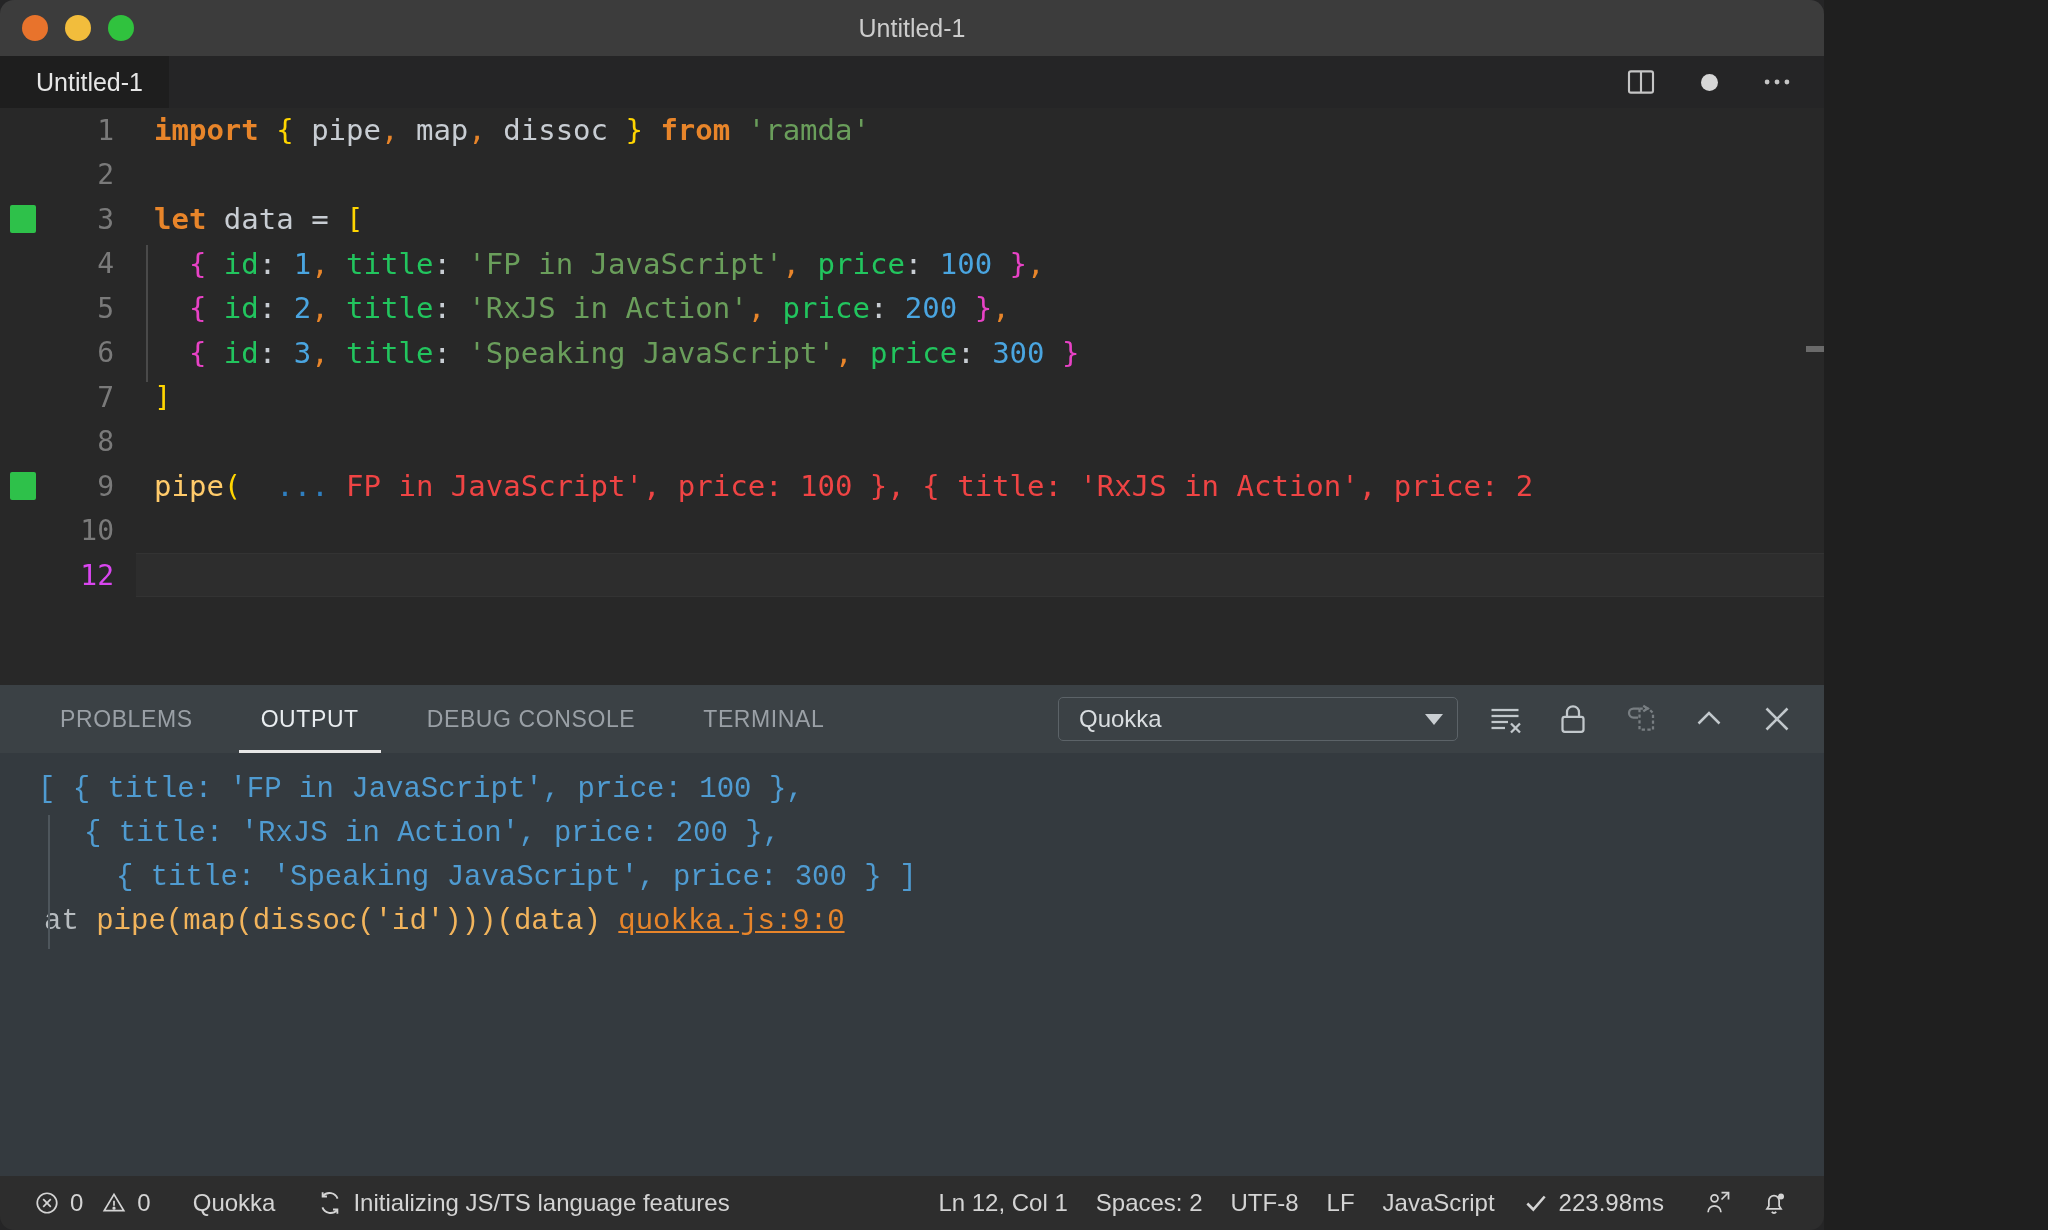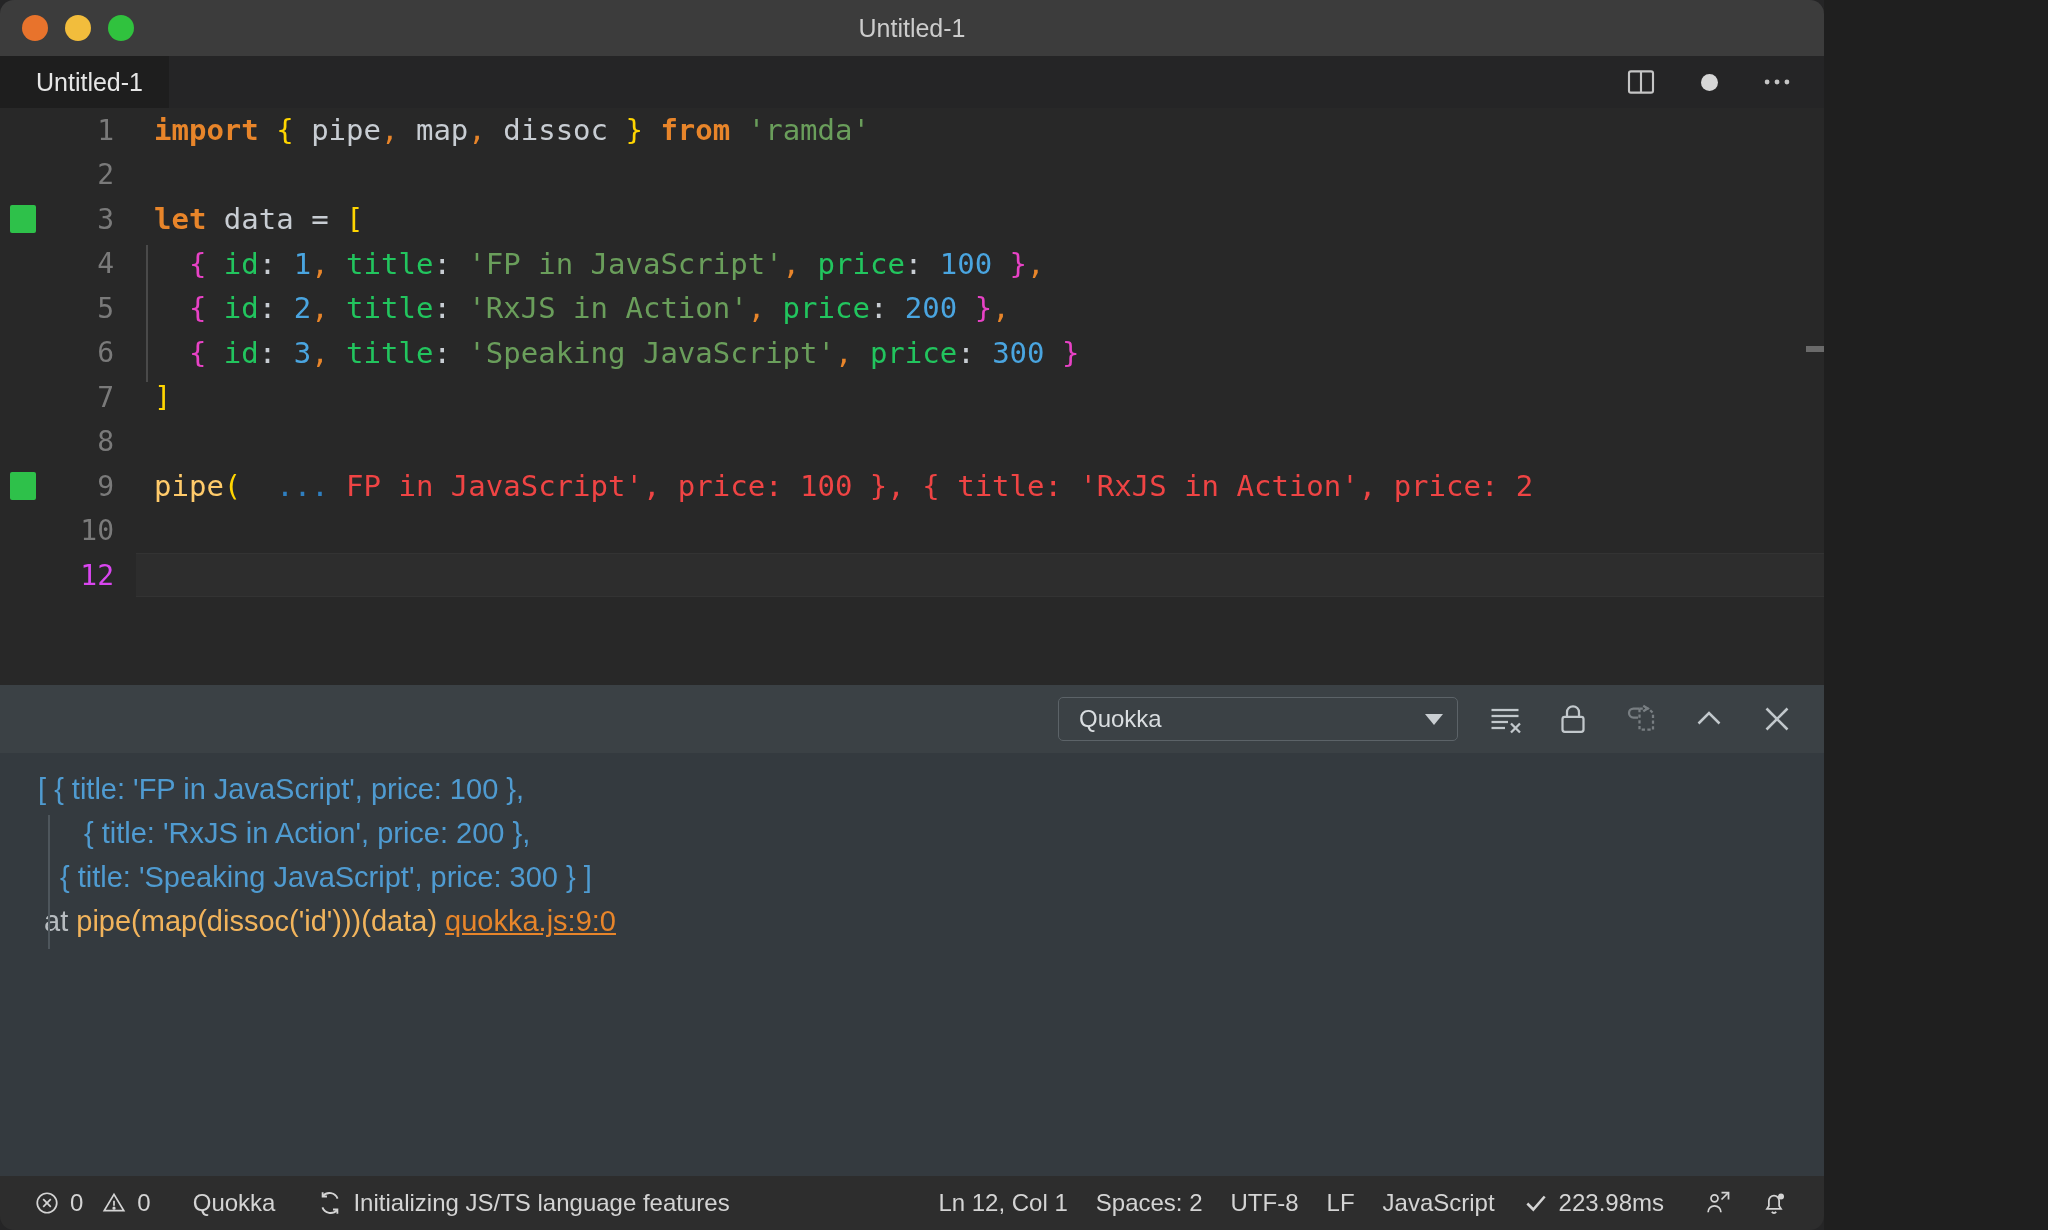--- a/index.html
+++ b/index.html
@@ -159,21 +159,21 @@
   .chev-down { width: 0; height: 0; border-left: 9px solid transparent;
                border-right: 9px solid transparent; border-top: 11px solid #c9ced2; }
   .panel-icons { display: flex; align-items: center; gap: 30px; }
   .picon { width: 38px; height: 38px; color: #c2c8cc; display:flex; align-items:center; justify-content:center;}
   .picon.dim { opacity: .45; }
 
   .panel-body {
     flex: 1 1 auto;
     background: #343a3f;
     padding: 20px 0 0 0;
-    font-family: Liberation Sans, sans-serif;
+    font-family: Liberation Mono, monospace;
     font-size: 29px;
     overflow: hidden;
     position: relative;
   }
   .out-line { height: 44px; white-space: pre; padding-left: 38px; position: relative; color: #4f9bd1; }
   .out-line .oguide { position:absolute; left: 48px; top:-2px; width:2px; height:46px; background:#4e565c; }
   .o-blue { color: #4f9bd1; }
   .o-gray { color: #b7bcc0; }
   .o-fn   { color: #f2b45c; }
   .o-link { color: #e8852a; text-decoration: underline; }
@@ -298,20 +298,34 @@
       <span class="gutter-mark"></span>
       <span class="lineno" style="color:#d946ef; position:relative; z-index:2;">12</span>
       <span class="codetext"></span>
     </div>
 
     <div class="editor-scroll-nub"></div>
   </div>
 
   <div class="panel">
     <div class="panel-header">
+      <div class="panel-tabs">
+        <div class="panel-tab">
+          <span>PROBLEMS</span>
+        </div>
+        <div class="panel-tab active">
+          <span>OUTPUT</span>
+        </div>
+        <div class="panel-tab">
+          <span>DEBUG CONSOLE</span>
+        </div>
+        <div class="panel-tab">
+          <span>TERMINAL</span>
+        </div>
+      </div>
       <div class="panel-spacer"></div>
 
       <div class="panel-select">
         <span>Quokka</span>
         <span class="chev-down"></span>
       </div>
 
       <div class="panel-icons">
         <span class="picon">
           <svg width="36" height="36" viewBox="0 0 24 24" fill="none" stroke="#c2c8cc" stroke-width="1.5">
@@ -346,21 +360,21 @@
             <line x1="5" y1="5" x2="19" y2="19"></line>
               <line x1="19" y1="5" x2="5" y2="19"></line>
           </svg>
         </span>
       </div>
     </div>
 
     <div class="panel-body">
       <div class="out-line"><span class="o-blue">[ </span><span class="o-blue">{ title: 'FP in JavaScript', price: 100 },</span></div>
       <div class="out-line" style="padding-left:84px;"><span class="oguide"></span><span class="o-blue">{ title: 'RxJS in Action', price: 200 },</span></div>
-      <div class="out-line" style="padding-left:60px;"><span class="oguide"></span><span class="o-blue">{ title: 'Speaking JavaScript', price: 300 } ]</span></div>
+      <div class="out-line" style="padding-left:116px;"><span class="oguide"></span><span class="o-blue">{ title: 'Speaking JavaScript', price: 300 } ]</span></div>
       <div class="out-line" style="padding-left:44px;"><span class="oguide"></span><span class="o-gray">at </span><span class="o-fn">pipe(map(dissoc('id')))(data) </span><span class="o-link">quokka.js:9:0</span></div>
     </div>
   </div>
 
   <div class="statusbar">
     <div class="sb-item">
       <span>
         <svg width="26" height="26" viewBox="0 0 24 24" fill="none" stroke="#d4d4d4" stroke-width="1.6">
           <circle cx="12" cy="12" r="9"></circle>
             <line x1="8.5" y1="8.5" x2="15.5" y2="15.5"></line>

